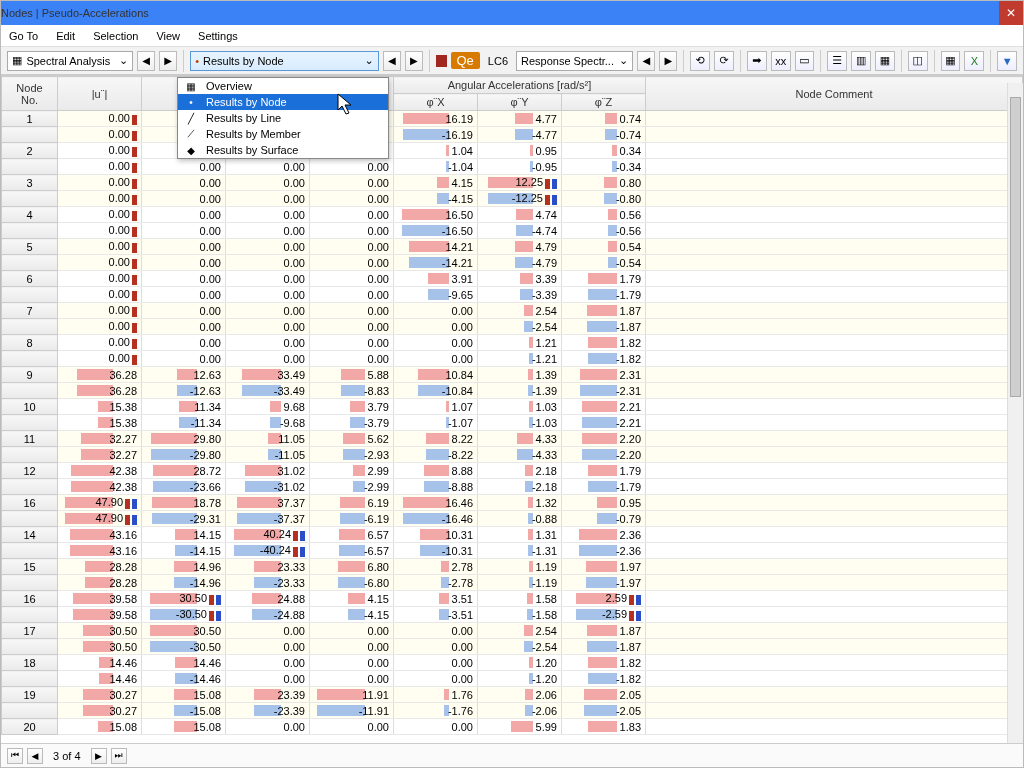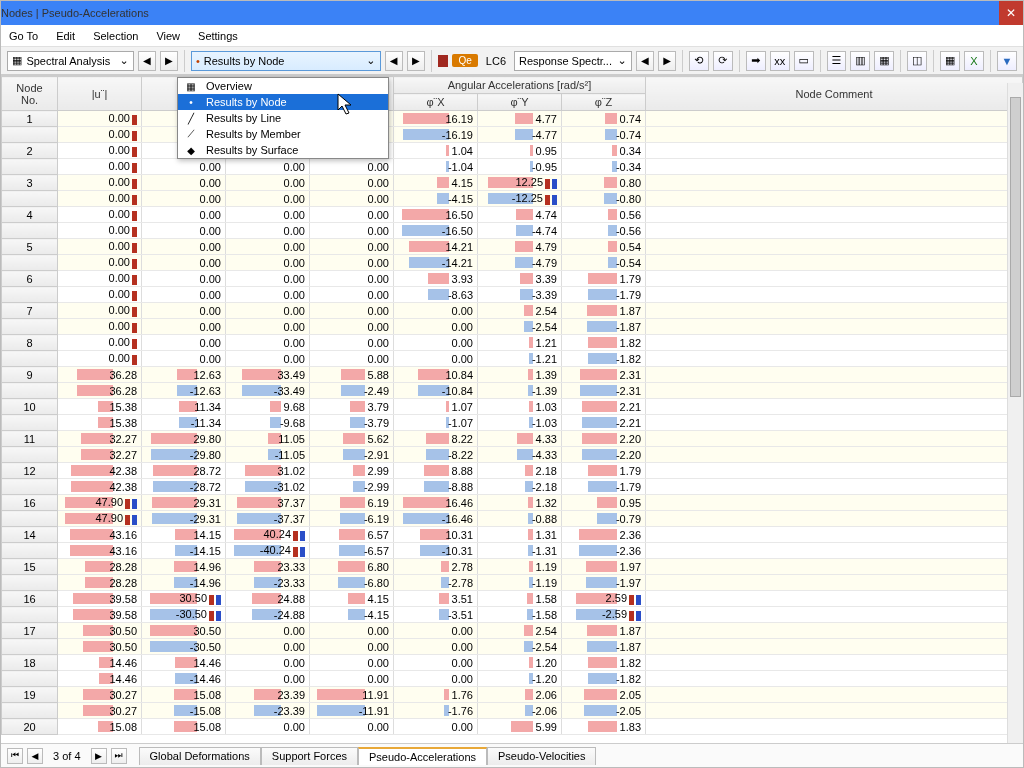--- a/index.html
+++ b/index.html
@@ -6,21 +6,21 @@
 body { font-family: "Segoe UI", Tahoma, sans-serif; font-size: 11px; background: #fff; width: 1024px; height: 768px; overflow: hidden; border: 1px solid #bbb; position: relative; }
 .titlebar { height: 24px; background: #3b82f6; display: flex; align-items: center; color: #333; }
 .close-btn { position: absolute; right: 0; top: 0; width: 24px; height: 24px; background: #c13a2e; color: #fff; display: flex; align-items: center; justify-content: center; font-size: 12px; cursor: pointer; }
 .menubar { height: 22px; display: flex; align-items: center; padding-left: 8px; gap: 18px; background: #fff; border-bottom: 1px solid #e0e0e0; }
 .menubar span { cursor: pointer; }
 .toolbar { height: 28px; background: #f2f2f2; border-bottom: 1px solid #ccc; display: flex; align-items: center; padding: 0 6px; gap: 4px; }
 .tb-combo { height: 20px; border: 1px solid #aaa; background: #fff; display: flex; align-items: center; padding: 0 4px; font-size: 11px; }
 .tb-combo.sel { background: linear-gradient(#e8f4ff,#d8ecff); border-color:#5a99d9; }
 .tb-btn { width: 20px; height: 20px; border: 1px solid #bbb; background: linear-gradient(#fff,#eee); display:flex; align-items:center; justify-content:center; font-size:10px; cursor:pointer;}
 .tb-sep { width:1px; height:22px; background:#ccc; margin:0 2px;}
-.qe-badge { background:#d97a00; color:#fff; padding:1px 6px; font-size:10px; border-radius:2px;}
+.qe-badge { background:#d97a00; color:#fff; padding:1px 6px; font-size:13px; border-radius:2px;}
 .sq-red { width:12px;height:12px; background:#a02820; display:inline-block;}
 .tb-icon { width:22px; height:20px; border:1px solid #bbb; background:linear-gradient(#fff,#eef); display:flex; align-items:center; justify-content:center; font-size:11px; cursor:pointer;}
 .grid-wrap { position: relative; height: 666px; overflow: hidden; border-top:1px solid #ccc; }
 table.grid { border-collapse: collapse; width: 100%; table-layout: fixed; }
 .grid th { background: linear-gradient(#f7f7f7,#eaeaea); border: 1px solid #ccc; font-weight: normal; padding: 2px 4px; color:#333; }
 .grid td { border-right: 1px solid #ddd; border-bottom:1px solid #e8e8e8; padding: 0 4px; height:16px; text-align:right; font-size:11px; position:relative; background:#fff;}
 .grid td.node { text-align:center; background:linear-gradient(#f7f7f7,#eaeaea); border:1px solid #ccc;}
 .rowband-a td:not(.node){ background:#fffef0; }
 .rowband-b td:not(.node){ background:#ffffff; }
 .grid td.comment { text-align:left; }
@@ -239,32 +239,32 @@
           <td><span class="bar-neg" style="width:17.686153846153847px"></span><span style="position:relative">-4.79</span></td>
           <td><span class="bar-neg" style="width:8.64px"></span><span style="position:relative">-0.54</span></td>
           <td class="comment"></td>
         </tr>
         <tr class="rowband-b">
           <td class="node">6</td>
           <td><span style="position:relative">0.00</span><span class="marker mk-red"></span></td>
           <td><span style="position:relative">0.00</span></td>
           <td><span style="position:relative">0.00</span></td>
           <td><span style="position:relative">0.00</span></td>
-          <td><span class="bar-pos" style="width:20.781176470588235px"></span><span style="position:relative">3.93</span></td>
+          <td><span class="bar-pos" style="width:20.781176470588235px"></span><span style="position:relative">3.91</span></td>
           <td><span class="bar-pos" style="width:12.516923076923076px"></span><span style="position:relative">3.39</span></td>
           <td><span class="bar-pos" style="width:28.64px"></span><span style="position:relative">1.79</span></td>
           <td class="comment"></td>
         </tr>
         <tr class="rowband-b">
           <td class="node"></td>
           <td><span style="position:relative">0.00</span><span class="marker mk-red"></span></td>
           <td><span style="position:relative">0.00</span></td>
           <td><span style="position:relative">0.00</span></td>
           <td><span style="position:relative">0.00</span></td>
-          <td><span class="bar-neg" style="width:20.781176470588235px"></span><span style="position:relative">-8.63</span></td>
+          <td><span class="bar-neg" style="width:20.781176470588235px"></span><span style="position:relative">-9.65</span></td>
           <td><span class="bar-neg" style="width:12.516923076923076px"></span><span style="position:relative">-3.39</span></td>
           <td><span class="bar-neg" style="width:28.64px"></span><span style="position:relative">-1.79</span></td>
           <td class="comment"></td>
         </tr>
         <tr class="rowband-a">
           <td class="node">7</td>
           <td><span style="position:relative">0.00</span><span class="marker mk-red"></span></td>
           <td><span style="position:relative">0.00</span></td>
           <td><span style="position:relative">0.00</span></td>
           <td><span style="position:relative">0.00</span></td>
@@ -315,21 +315,21 @@
           <td><span class="bar-pos" style="width:30.607058823529414px"></span><span style="position:relative">10.84</span></td>
           <td><span class="bar-pos" style="width:5.132307692307692px"></span><span style="position:relative">1.39</span></td>
           <td><span class="bar-pos" style="width:36.96px"></span><span style="position:relative">2.31</span></td>
           <td class="comment"></td>
         </tr>
         <tr class="rowband-a">
           <td class="node"></td>
           <td><span class="bar-pos" style="width:36.28px"></span><span style="position:relative">36.28</span></td>
           <td><span class="bar-neg" style="width:19.556129032258067px"></span><span style="position:relative">-12.63</span></td>
           <td><span class="bar-neg" style="width:39.20780487804878px"></span><span style="position:relative">-33.49</span></td>
-          <td><span class="bar-neg" style="width:23.52px"></span><span style="position:relative">-2.49</span></td>
+          <td><span class="bar-neg" style="width:23.52px"></span><span style="position:relative">-8.83</span></td>
           <td><span class="bar-neg" style="width:30.607058823529414px"></span><span style="position:relative">-10.84</span></td>
           <td><span class="bar-neg" style="width:5.132307692307692px"></span><span style="position:relative">-1.39</span></td>
           <td><span class="bar-neg" style="width:36.96px"></span><span style="position:relative">-2.31</span></td>
           <td class="comment"></td>
         </tr>
         <tr class="rowband-b">
           <td class="node">10</td>
           <td><span class="bar-pos" style="width:15.38px"></span><span style="position:relative">15.38</span></td>
           <td><span class="bar-pos" style="width:17.558709677419355px"></span><span style="position:relative">11.34</span></td>
           <td><span class="bar-pos" style="width:11.332682926829268px"></span><span style="position:relative">9.68</span></td>
@@ -359,52 +359,52 @@
           <td><span class="bar-pos" style="width:23.209411764705884px"></span><span style="position:relative">8.22</span></td>
           <td><span class="bar-pos" style="width:15.98769230769231px"></span><span style="position:relative">4.33</span></td>
           <td><span class="bar-pos" style="width:35.2px"></span><span style="position:relative">2.20</span></td>
           <td class="comment"></td>
         </tr>
         <tr class="rowband-a">
           <td class="node"></td>
           <td><span class="bar-pos" style="width:32.27px"></span><span style="position:relative">32.27</span></td>
           <td><span class="bar-neg" style="width:46.14193548387097px"></span><span style="position:relative">-29.80</span></td>
           <td><span class="bar-neg" style="width:12.93658536585366px"></span><span style="position:relative">-11.05</span></td>
-          <td><span class="bar-neg" style="width:22.48px"></span><span style="position:relative">-2.91</span></td>
+          <td><span class="bar-neg" style="width:22.48px"></span><span style="position:relative">-2.93</span></td>
           <td><span class="bar-neg" style="width:23.209411764705884px"></span><span style="position:relative">-8.22</span></td>
           <td><span class="bar-neg" style="width:15.98769230769231px"></span><span style="position:relative">-4.33</span></td>
           <td><span class="bar-neg" style="width:35.2px"></span><span style="position:relative">-2.20</span></td>
           <td class="comment"></td>
         </tr>
         <tr class="rowband-b">
           <td class="node">12</td>
           <td><span class="bar-pos" style="width:42.38px"></span><span style="position:relative">42.38</span></td>
           <td><span class="bar-pos" style="width:44.46967741935484px"></span><span style="position:relative">28.72</span></td>
           <td><span class="bar-pos" style="width:36.31609756097561px"></span><span style="position:relative">31.02</span></td>
           <td><span class="bar-pos" style="width:11.96px"></span><span style="position:relative">2.99</span></td>
           <td><span class="bar-pos" style="width:25.072941176470593px"></span><span style="position:relative">8.88</span></td>
           <td><span class="bar-pos" style="width:8.04923076923077px"></span><span style="position:relative">2.18</span></td>
           <td><span class="bar-pos" style="width:28.64px"></span><span style="position:relative">1.79</span></td>
           <td class="comment"></td>
         </tr>
         <tr class="rowband-b">
           <td class="node"></td>
           <td><span class="bar-pos" style="width:42.38px"></span><span style="position:relative">42.38</span></td>
-          <td><span class="bar-neg" style="width:44.46967741935484px"></span><span style="position:relative">-28.72</span></td>
+          <td><span class="bar-neg" style="width:44.46967741935484px"></span><span style="position:relative">-23.66</span></td>
           <td><span class="bar-neg" style="width:36.31609756097561px"></span><span style="position:relative">-31.02</span></td>
           <td><span class="bar-neg" style="width:11.96px"></span><span style="position:relative">-2.99</span></td>
           <td><span class="bar-neg" style="width:25.072941176470593px"></span><span style="position:relative">-8.88</span></td>
           <td><span class="bar-neg" style="width:8.04923076923077px"></span><span style="position:relative">-2.18</span></td>
           <td><span class="bar-neg" style="width:28.64px"></span><span style="position:relative">-1.79</span></td>
           <td class="comment"></td>
         </tr>
         <tr class="rowband-a">
           <td class="node">16</td>
           <td><span class="bar-pos" style="width:47.9px"></span><span style="position:relative">47.90</span><span class="marker mk-red"></span><span class="marker mk-blue"></span></td>
-          <td><span class="bar-pos" style="width:45.38322580645161px"></span><span style="position:relative">29.31</span></td>
+          <td><span class="bar-pos" style="width:45.38322580645161px"></span><span style="position:relative">18.78</span></td>
           <td><span class="bar-pos" style="width:43.750243902439024px"></span><span style="position:relative">37.37</span></td>
           <td><span class="bar-pos" style="width:24.76px"></span><span style="position:relative">6.19</span></td>
           <td><span class="bar-pos" style="width:46.47529411764706px"></span><span style="position:relative">16.46</span></td>
           <td><span class="bar-pos" style="width:4.873846153846154px"></span><span style="position:relative">1.32</span></td>
           <td><span class="bar-pos" style="width:20.16px"></span><span style="position:relative">0.95</span></td>
           <td class="comment"></td>
         </tr>
         <tr class="rowband-a">
           <td class="node"></td>
           <td><span class="bar-pos" style="width:47.9px"></span><span style="position:relative">47.90</span><span class="marker mk-red"></span><span class="marker mk-blue"></span></td>
@@ -580,19 +580,13 @@
 <div class="scrollbar-v">
     <div class="thumb"></div>
   </div>
 
 <div class="statusbar">
   <div class="page-btn">⏮</div>
   <div class="page-btn">◀</div>
   <span style="margin:0 6px">3 of 4</span>
   <div class="page-btn">▶</div>
   <div class="page-btn">⏭</div>
-  <div id="tabs" style="display:flex; margin-left:8px;">
-      <div class="tab">Global Deformations</div>
-      <div class="tab">Support Forces</div>
-      <div class="tab active">Pseudo-Accelerations</div>
-      <div class="tab">Pseudo-Velocities</div>
-    </div>
 </div>
 
 </body></html>

